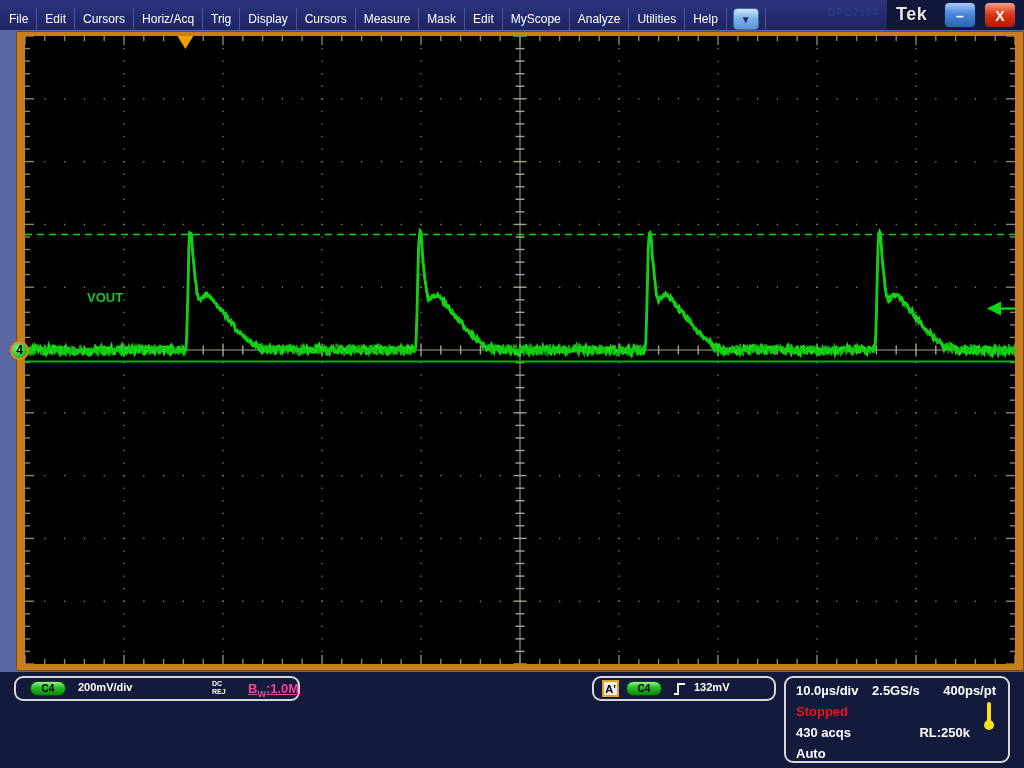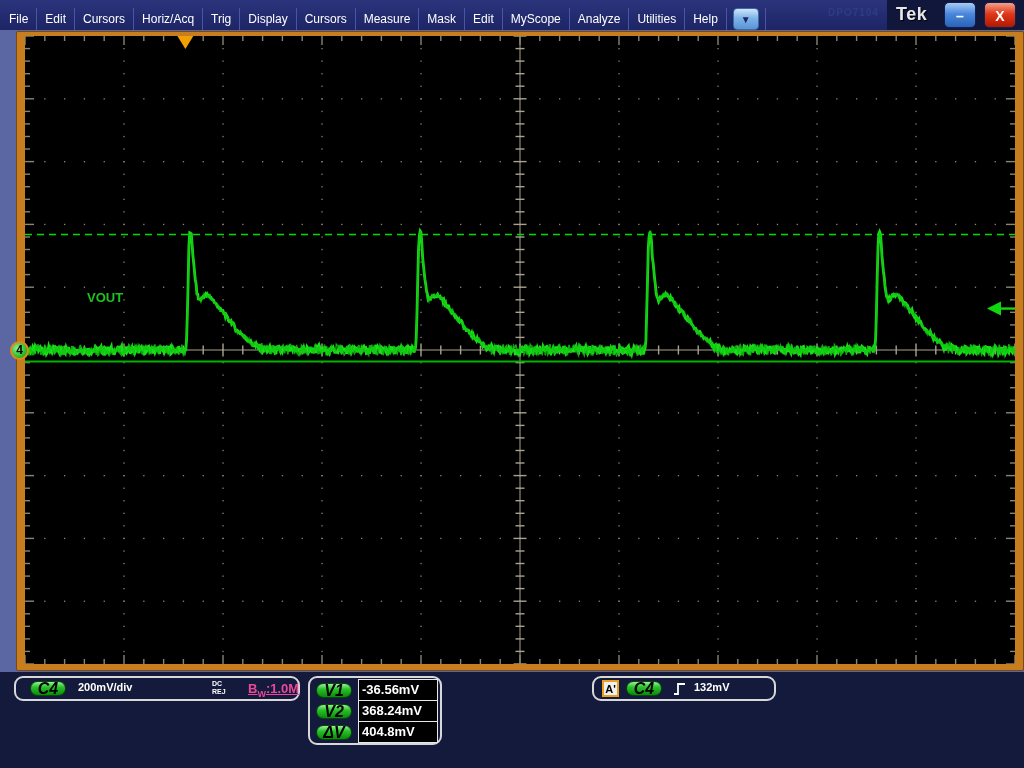--- a/index.html
+++ b/index.html
@@ -33,22 +33,22 @@
   #scope-svg { position:absolute; left:0; top:0; }
   #ch4-marker { position:absolute; left:-7px; top:300px; width:19px; height:19px; border-radius:50%;
     background:radial-gradient(circle at 35% 35%, #8ef08e, #1eb41e 70%);
     border:2px solid #e08818; color:#000; font-size:12px; font-weight:bold;
     text-align:center; line-height:15px; z-index:5; }
 
   
   #bottom-bar { position:absolute; left:0; top:672px; width:1024px; height:96px; background:#131a3c; }
   .readout-box { position:absolute; border:2px solid #d8d8d8; border-radius:9px; }
   .pill { display:inline-block; background:linear-gradient(#9af09a,#28c028 40%,#0c8a0c);
-    border:1px solid #064a06; border-radius:8px; color:#000; font-size:16px; font-weight:bold;
-    text-align:center;font-style:italic; }
+    border:1px solid #064a06; border-radius:8px; color:#000; font-size:10px; font-weight:bold;
+    text-align:center; }
   .white-txt { color:#fff; font-weight:bold; font-size:11px; }
 
   #ch4-box { left:14px; top:4px; width:286px; height:25px; }
   #ch4-box .pill { position:absolute; left:14px; top:3px; width:36px; height:15px; line-height:14px; }
   #ch4-scale { position:absolute; left:62px; top:3px; }
   #ch4-coupling { position:absolute; left:196px; top:2px; color:#fff; font-size:7px; font-weight:bold; line-height:8px; }
   #ch4-bw { position:absolute; left:232px; top:3px; color:#ec4899; font-weight:bold; font-size:13px;text-decoration:underline; }
   #ch4-bw sub { font-size:9px; }
 
   #cursor-box { left:308px; top:4px; width:134px; height:69px; }
@@ -1220,39 +1220,46 @@
     <div id="ch4-box" class="readout-box">
       <span class="pill">C4</span>
       <span id="ch4-scale" class="white-txt">200mV/div</span>
       <span id="ch4-coupling">
         <span>DC</span><br>
         <span>REJ</span>
       </span>
       <span id="ch4-bw"><span>B</span><sub>W</sub><span>:1.0M</span></span>
     </div>
 
-    <div id="cursor-box" class="readout-box">
-      <div class="cursor-row" style="top:1px;">
-        <span class="pill">V1</span>
-        <span class="cursor-val">-36.56mV</span>
-      </div>
-      <div class="cursor-row" style="top:22px;">
-        <span class="pill">V2</span>
-        <span class="cursor-val">368.24mV</span>
-      </div>
-      <div class="cursor-row" style="top:43px;">
-        <span class="pill">ΔV</span>
-        <span class="cursor-val">404.8mV</span>
-      </div>
-    </div>
 
     <div id="trig-box" class="readout-box">
       <span id="trig-a-badge">A'</span>
       <span class="pill">C4</span>
       <svg id="trig-slope" width="16" height="16" viewBox="0 0 16 16">
         <path d="M2 13 H6 V3 H13" stroke="#fff" stroke-width="1.8" fill="none"></path>
       </svg>
       <span id="trig-level" class="white-txt">132mV</span>
     </div>
 
+    <div id="horiz-box" class="readout-box">
+      <div class="hrow" id="hrow1">
+        <span>10.0µs/div</span>
+        <span id="h-rate">2.5GS/s</span>
+        <span id="h-res">400ps/pt</span>
+      </div>
+      <div class="hrow" id="hrow2">
+        <span id="h-state">Stopped</span>
+      </div>
+      <div class="hrow" id="hrow3">
+        <span>430 acqs</span>
+        <span id="h-rl">RL:250k</span>
+      </div>
+      <div class="hrow" id="hrow4">
+        <span>Auto</span>
+      </div>
+      <div id="thermometer">
+        <div id="therm-stem"></div>
+          <div id="therm-bulb"></div>
+      </div>
+    </div>
 
   </div>
 </div>
 
 </body></html>

